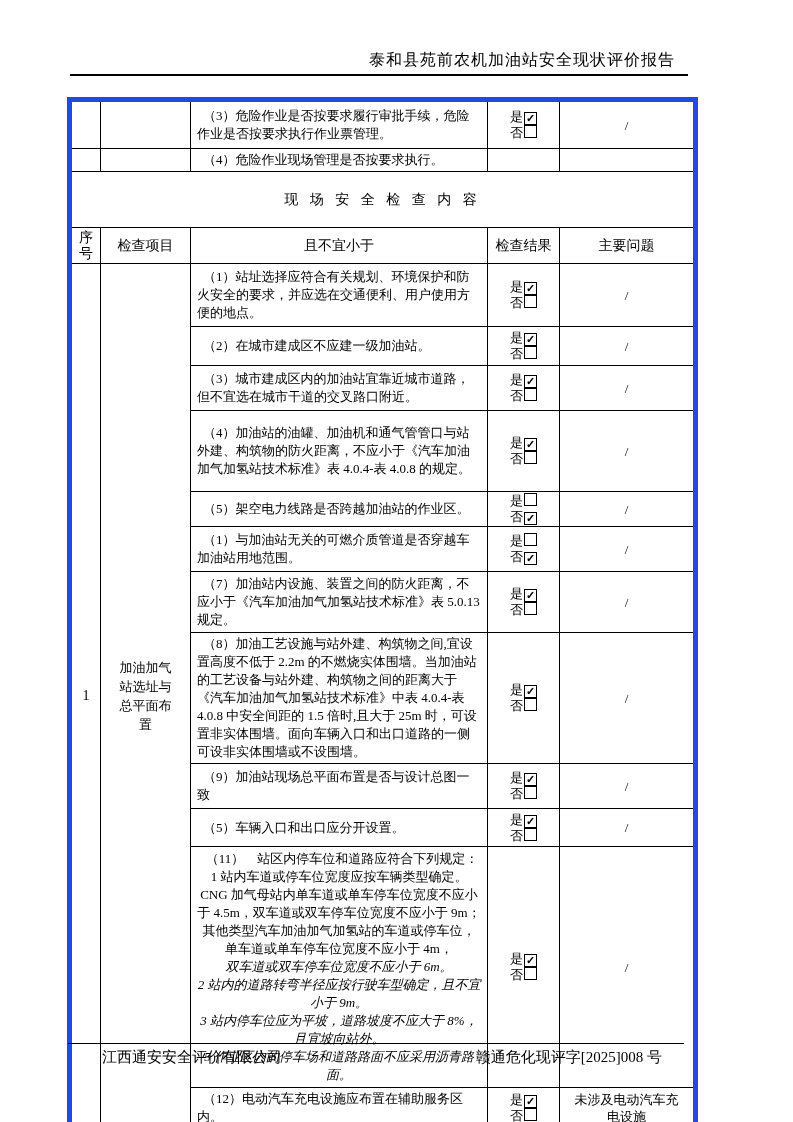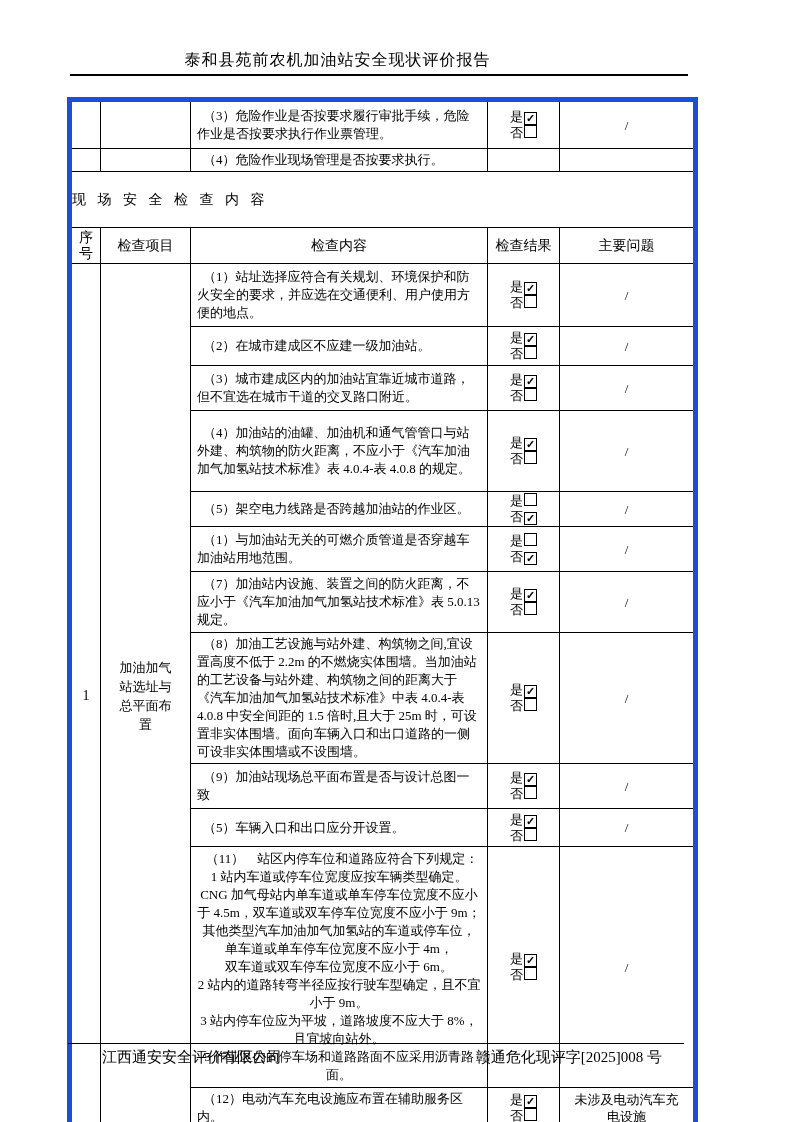--- a/index.html
+++ b/index.html
@@ -2,46 +2,46 @@
 <html><head>
 <meta charset="utf-8">
 <style>
   html,body { margin:0; padding:0; background:#fff; }
   .page {
     position:relative; width:793px; height:1122px; background:#fff; color:#000;
     font-family:"Liberation Serif","DejaVu Serif",serif; overflow:hidden;
   }
   .doc-title {
     position:absolute; top:50px; left:0; width:675px;
-    text-align:center; font-size:16px; letter-spacing:1px;
+    text-align:right; font-size:16px; letter-spacing:1px;
   }
   .title-rule {
     position:absolute; top:74px; left:70px; width:618px;
     border-top:2px solid #000; height:0;
   }
   table.main {
     position:absolute; top:97px; left:67px; width:626px;
     border-collapse:collapse; table-layout:fixed;
     border:5px solid #1d4ed8; font-size:13px;
   }
   td { border:1px solid #000; padding:1px 3px; vertical-align:middle; }
   .content { text-align:left; padding:2px 6px; line-height:18px; }
   .content .ln { text-align:center; }
-  .content .ln-c { text-align:center; }
+  .content .ln-c { text-align:center;font-style:italic; }
   .content .ind { text-indent:6px; }
   .result { text-align:center; line-height:16px; padding:1px 0; }
   .opt { white-space:nowrap; }
   .box {
     display:inline-block; width:11px; height:11px; border:1px solid #000;
     font-size:11px; line-height:10px; vertical-align:-1px; margin-left:1px;
     text-align:center; font-weight:bold; overflow:visible;
   }
   .problem { text-align:center; padding:1px 12px; line-height:17px; }
   .hdr td { text-align:center; font-size:14px; line-height:16px; }
-  .section td { letter-spacing:4px; font-size:14px; padding:18px 0; }
+  .section td { text-align:center; letter-spacing:4px; font-size:14px; padding:18px 0; }
   .serial { text-align:center; font-size:14px; }
   .cat { text-align:center; }
   .cat-inner { width:56px; margin:0 auto; line-height:19px; text-align:center; }
   
   .h-c1 td{height:42px} .h-c2 td{height:18px} .h-sec td{height:19px} .h-hdr td{height:33px}
   .h-r1 td{height:58px} .h-r2 td{height:34px} .h-r3 td{height:40px} .h-r4 td{height:76px}
   .h-r5 td{height:30px} .h-r6 td{height:40px} .h-r7 td{height:56px} .h-r8 td{height:118px}
   .h-r9 td{height:40px} .h-r10 td{height:33px} .h-r11 td{height:236px} .h-r12 td{height:36px}
   .page-num {
     position:absolute; top:1022px; left:67px; width:626px;
@@ -98,21 +98,21 @@
         <td class="problem"></td>
       </tr>
 
       <tr class="section h-sec">
         <td colspan="5">现 场 安 全 检 查 内 容</td>
       </tr>
 
       <tr class="hdr h-hdr">
         <td>序号</td>
         <td>检查项目</td>
-        <td>检查内容</td>
+        <td>且不宜小于</td>
         <td>检查结果</td>
         <td>主要问题</td>
       </tr>
 
       <tr class="h-r1">
         <td class="serial" rowspan="12">1</td>
         <td class="cat" rowspan="12">
             <div class="cat-inner">加油加气站选址与总平面布置</div>
           </td>
         <td class="content">

